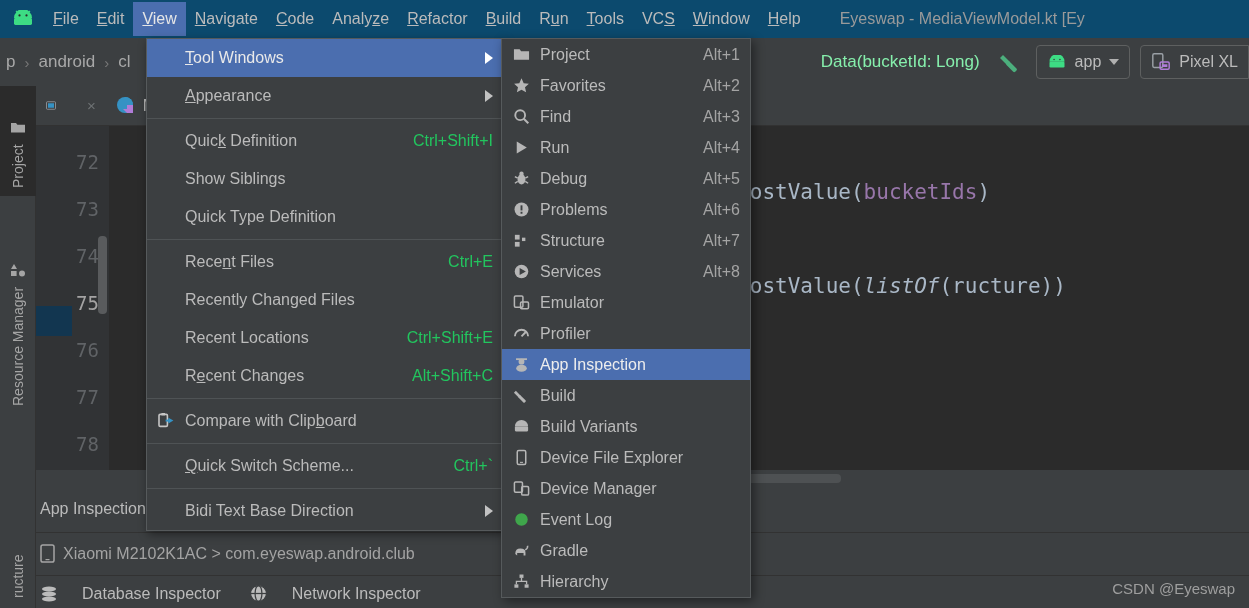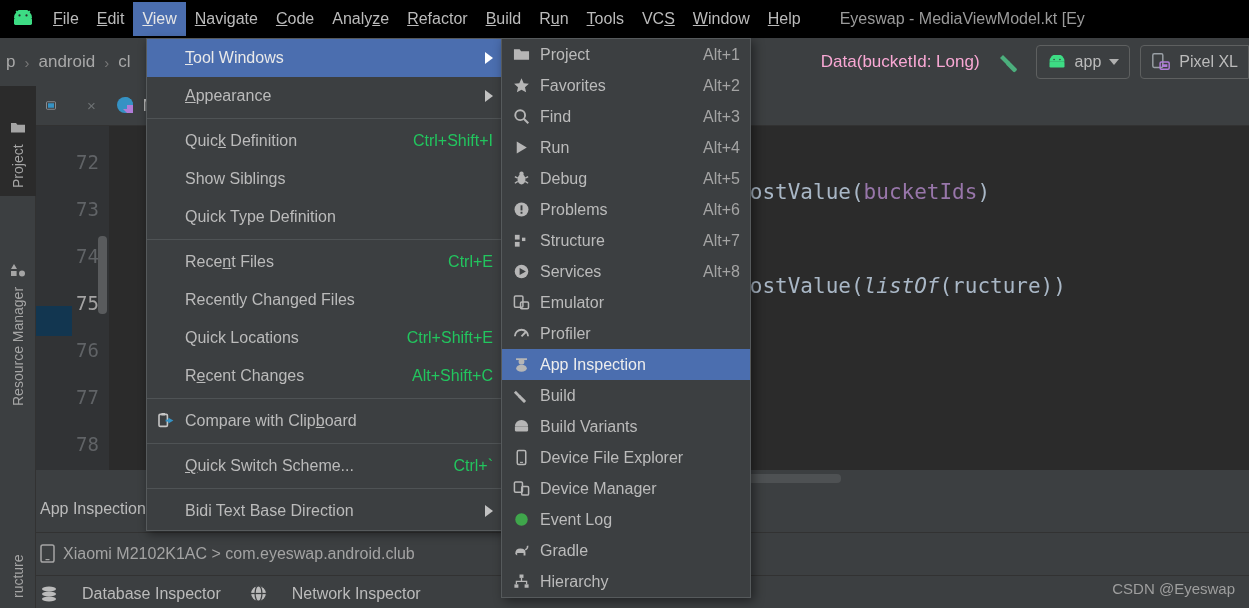--- a/index.html
+++ b/index.html
@@ -9,21 +9,21 @@
     font-family:"Liberation Sans", sans-serif;
     font-size:15px;
     color:#BBBBBB;
     position:relative;
   }
   .root { position:relative; width:1249px; height:608px; }
 
   
   .menubar {
     position:absolute; left:0; top:0; width:1249px; height:38px;
-    background:#000000; display:flex; align-items:center;
+    background:#0c4a6e; display:flex; align-items:center;
   }
   .logo-droid { width:26px; height:26px; margin-left:10px; margin-right:8px;
     display:flex; align-items:center; justify-content:center; }
   .menu-item {
     padding:7px 9px; color:#BBBBBB; font-size:16px; line-height:20px;
     white-space:nowrap; cursor:default;
   }
   .menu-item.active { background:#4B6EAF; color:#E6E6E6; }
   .menu-item u { text-decoration:underline; }
   .win-title {
@@ -220,21 +220,21 @@
   <div class="toolbar">
     <div class="crumbs">
       <span>p</span>
       <span class="sep">›</span>
       <span>android</span>
       <span class="sep">›</span>
       <span>cl</span>
     </div>
 
     <div class="tb-right">
-      <span style="font-size:17px;color:#f9a8d4;white-space:nowrap;margin-right:14px;">Data(bucketId: Long)</span>
+      <span style="font-size:17px;color:#86efac;white-space:nowrap;margin-right:14px;">Data(bucketId: Long)</span>
 
       <span class="hammer">
         <svg width="26" height="26" viewBox="0 0 26 26">
           <path d="M5 6 L12 13 L9 16 L2 9 Z" fill="#4CAF7D"></path>
           <rect x="11" y="12" width="12" height="4.6" rx="1.4" transform="rotate(45 11 12)" fill="#4CAF7D"></rect>
         </svg>
       </span>
 
       <span class="combo">
         <svg width="20" height="15" viewBox="0 0 24 18">
@@ -422,21 +422,21 @@
         </div>
         <div class="vsep"></div>
         <div class="vrow">
           <span>Rece<u>n</u>t Files</span>
           <span class="sc">Ctrl+E</span>
         </div>
         <div class="vrow">
           <span>Recently Changed Files</span>
         </div>
         <div class="vrow">
-          <span>Quick Locations</span>
+          <span>Recent Locations</span>
           <span class="sc">Ctrl+Shift+E</span>
         </div>
         <div class="vrow">
           <span>R<u>e</u>cent Changes</span>
           <span class="sc">Alt+Shift+C</span>
         </div>
         <div class="vsep"></div>
         <div class="vrow">
           <span class="vico">
             <svg width="18" height="18" viewBox="0 0 18 18">

